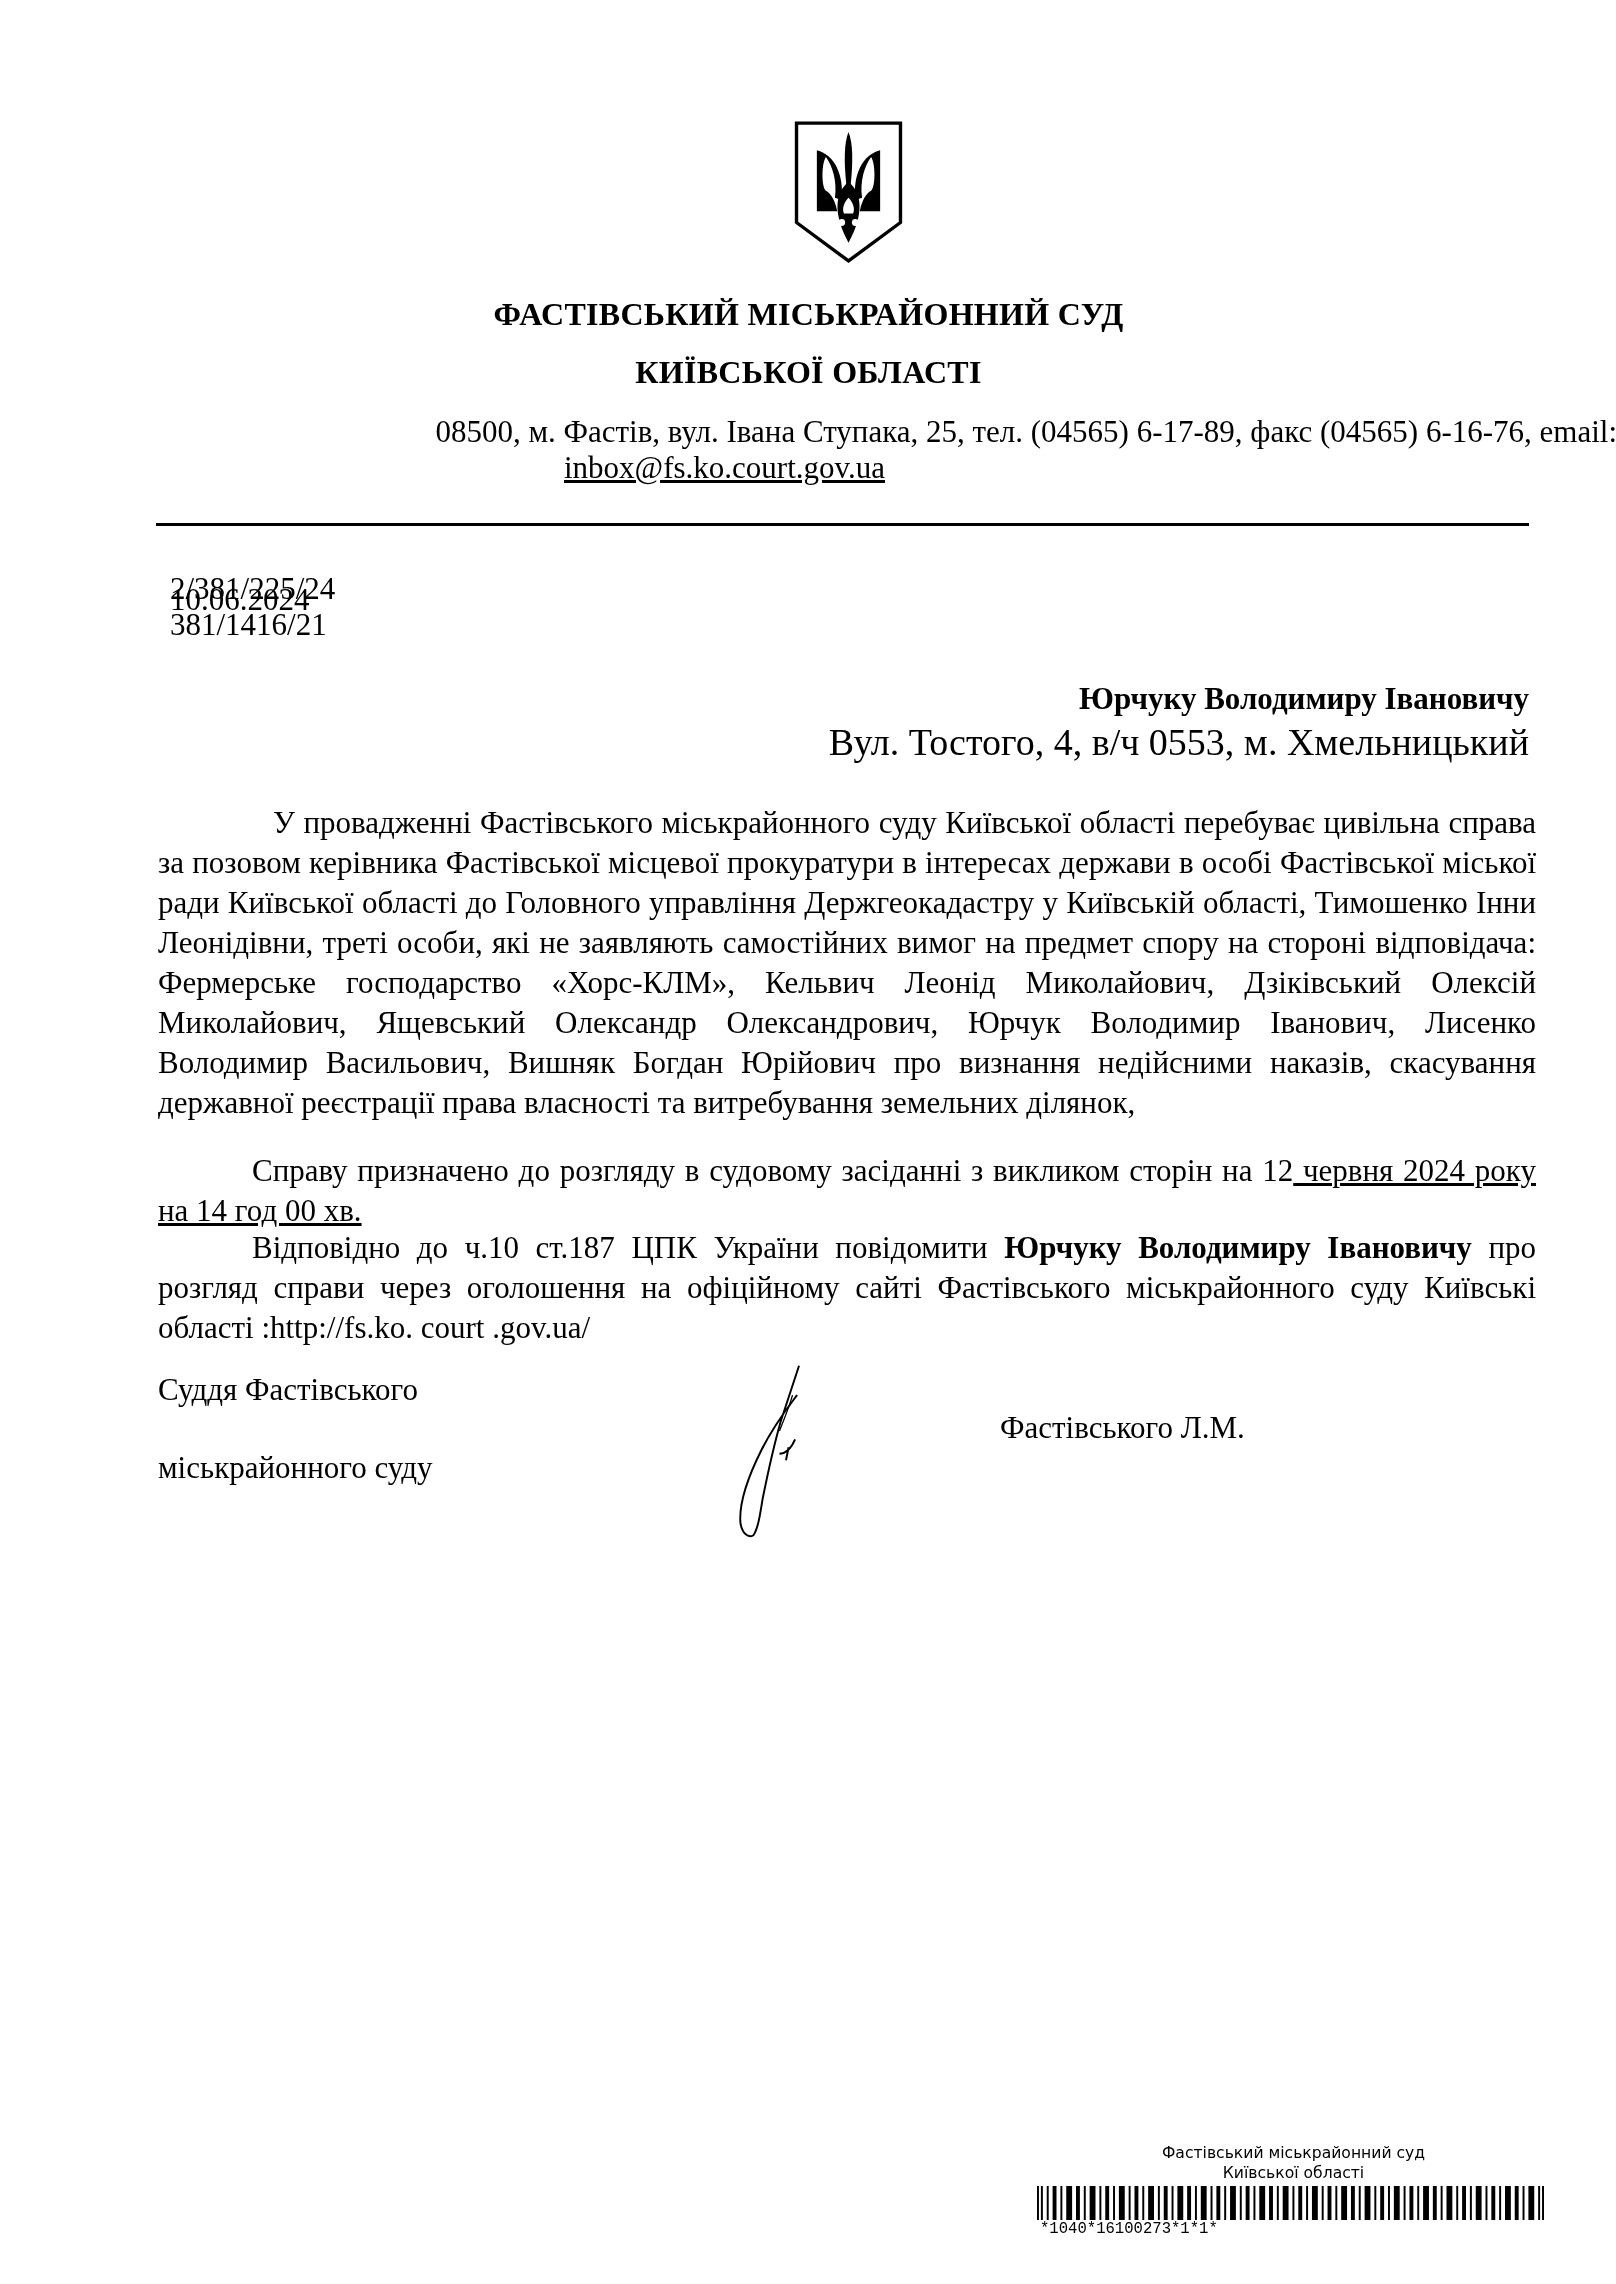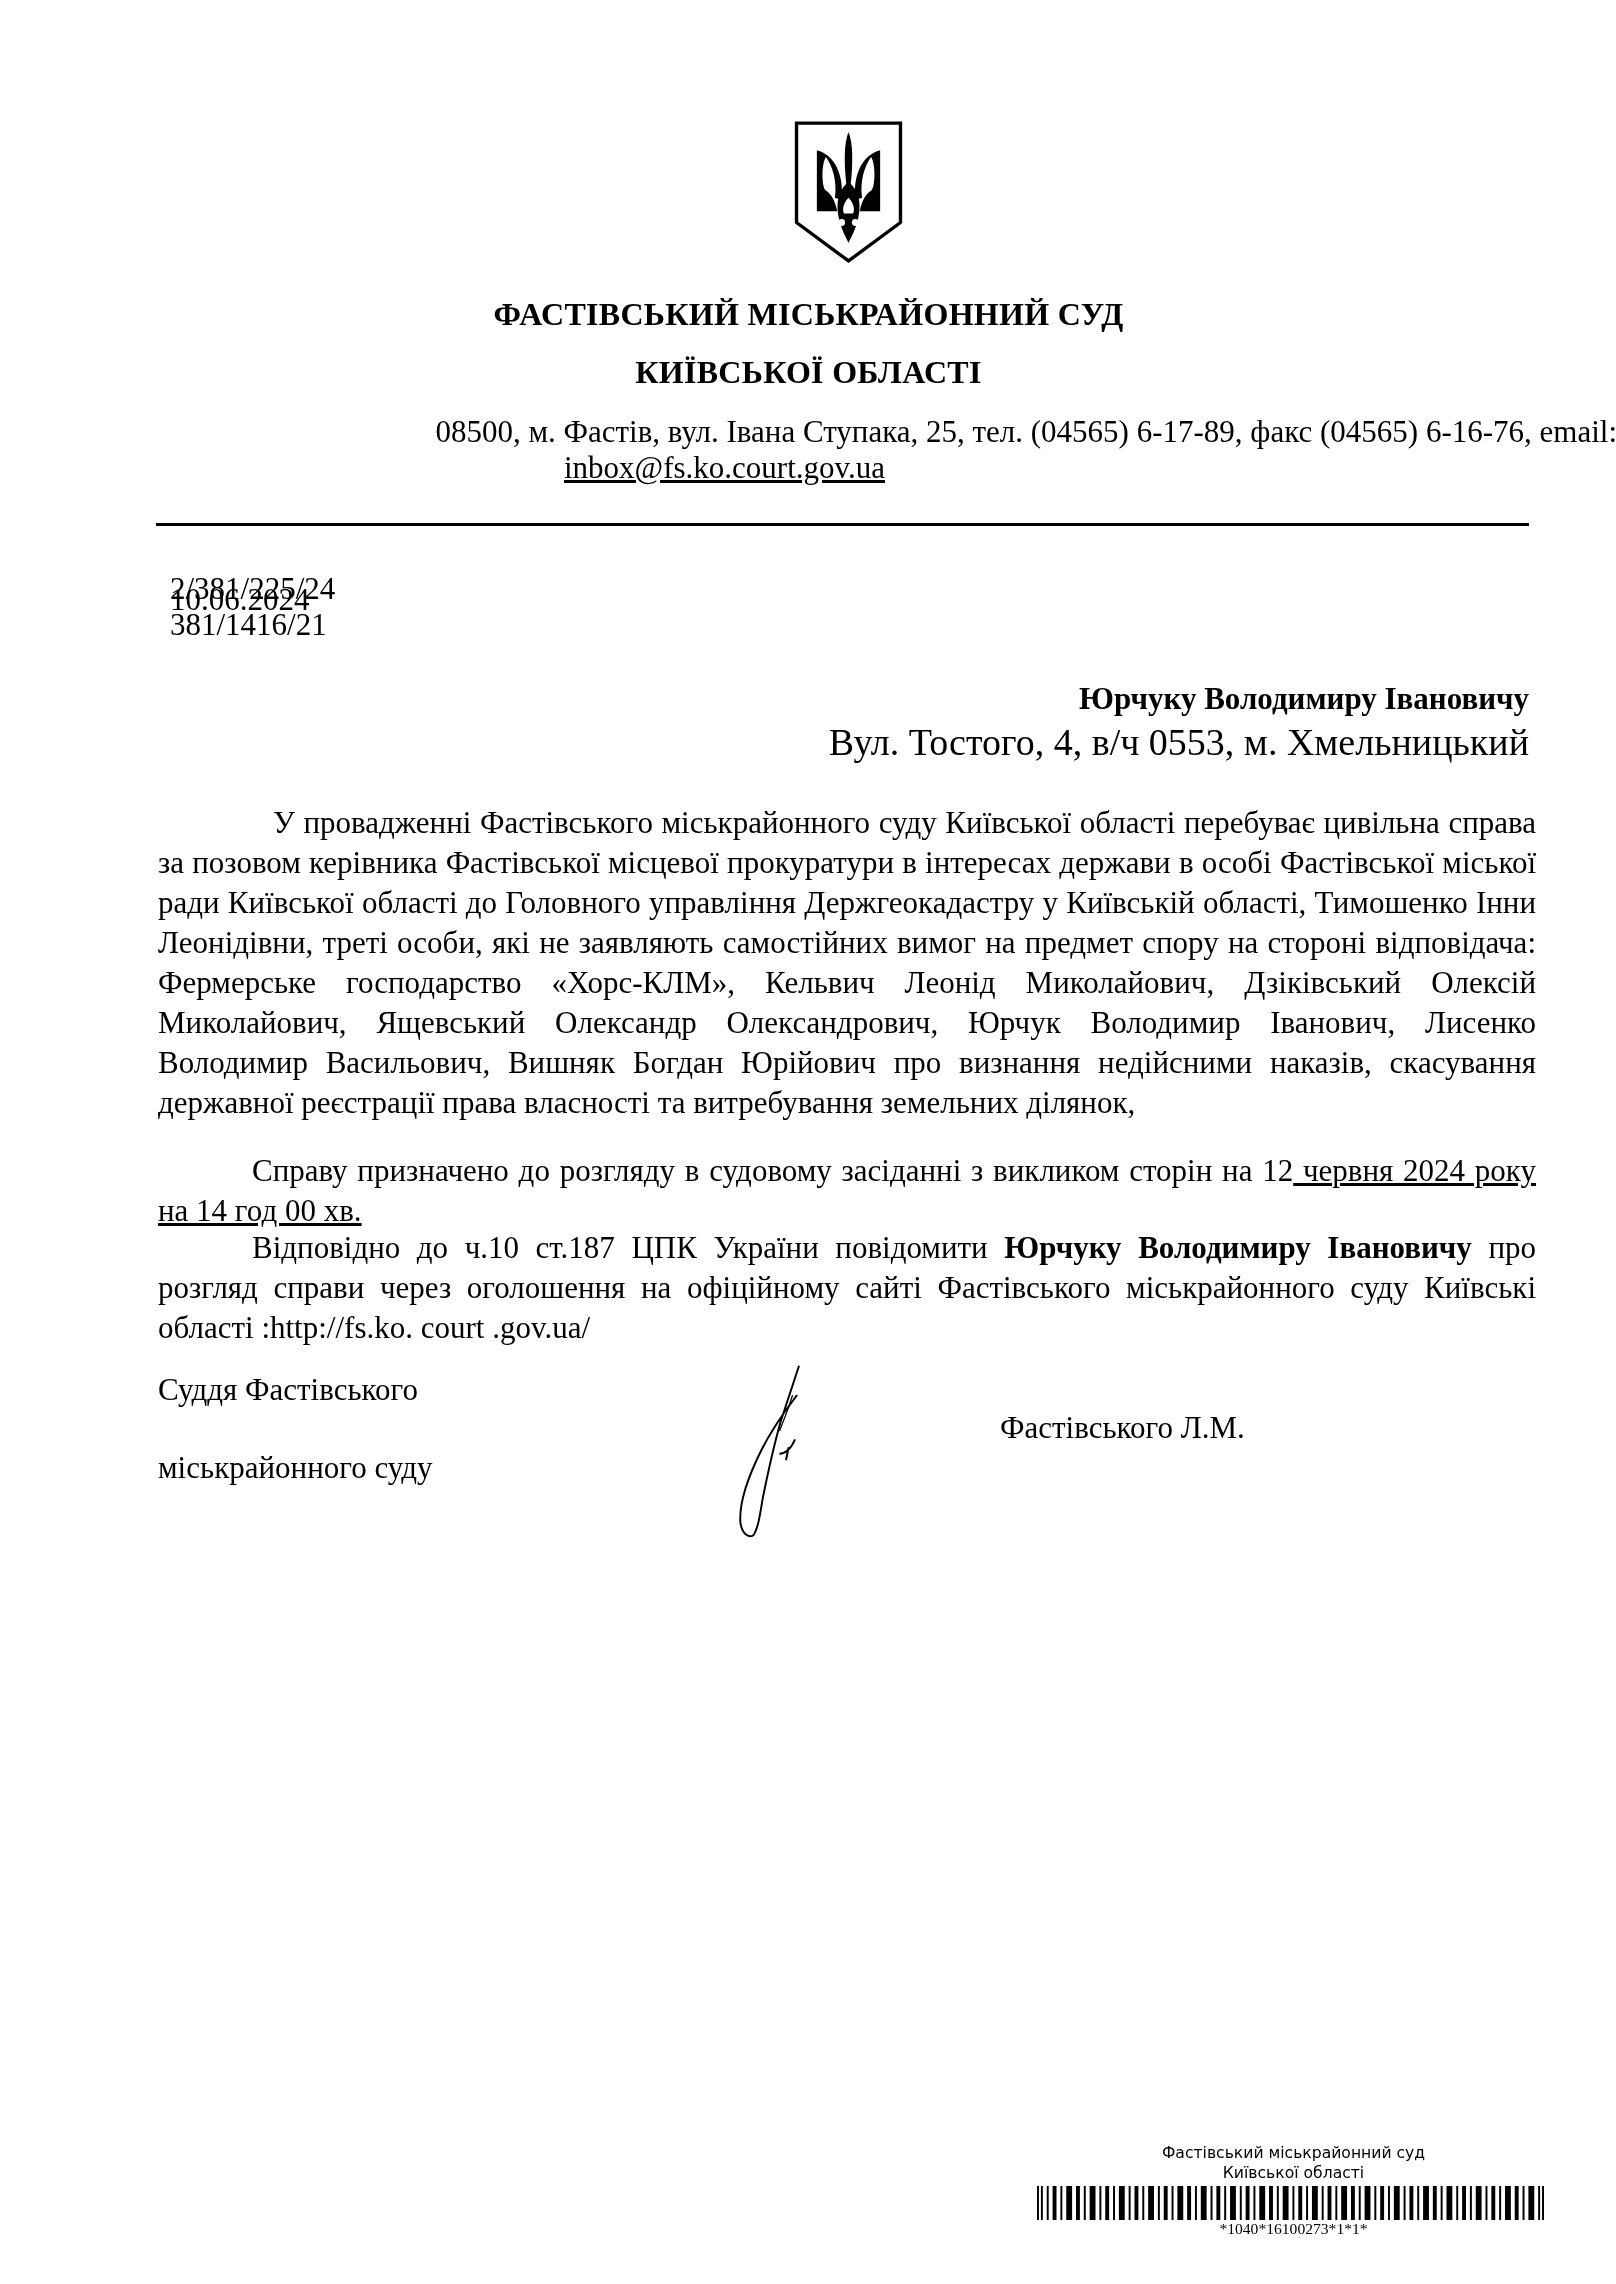--- a/index.html
+++ b/index.html
@@ -27,21 +27,21 @@
   .para1 { top: 803px; text-indent: 115px; }
   .para2 { top: 1151px; text-indent: 94px; }
   .para3 { top: 1228px; text-indent: 94px; }
   .u { text-decoration: underline; }
   .b { font-weight: bold; }
   .sign-left { left: 158px; font-size: 31px; }
   .sign-name { left: 1000px; top: 1410px; font-size: 31px; }
   .signature { left: 722px; top: 1356px; width: 98px; height: 189px; }
   .stamp { left: 1040px; width: 507px; text-align: center; font-family: "DejaVu Sans", sans-serif; font-size: 15.6px; }
   .barcode { left: 1037px; top: 2186px; width: 507px; height: 34px; }
-  .barcode-num { left: 1040px; top: 2220px; width: 507px; text-align: center; font-family: Liberation Serif, serif; font-size: 15.6px; }
+  .barcode-num { left: 1040px; top: 2220px; width: 507px; text-align: left; font-family: Liberation Mono, monospace; font-size: 15.6px; }
 </style>
 </head>
 <body>
 
 <svg class="abs emblem" viewBox="0 0 100 130">
   <path d="M4 4 L96 4 L96 92 L50 126 L4 92 Z" fill="none" stroke="#000" stroke-width="3"></path>
   <path d="M50 12 C46 22 46 38 48 58 L52 58 C54 38 54 22 50 12 Z" fill="#000"></path>
   <path d="M22 28 L22 82 L40 82 C38 72 34 66 30 64 C26 60 26 40 30 34 C36 42 40 56 38 70 L44 72 C46 50 38 32 22 28 Z" fill="#000"></path>
   <path d="M78 28 L78 82 L60 82 C62 72 66 66 70 64 C74 60 74 40 70 34 C64 42 60 56 62 70 L56 72 C54 50 62 32 78 28 Z" fill="#000"></path>
   <path d="M50 56 C38 66 36 84 50 110 C64 84 62 66 50 56 Z" fill="#000"></path>

